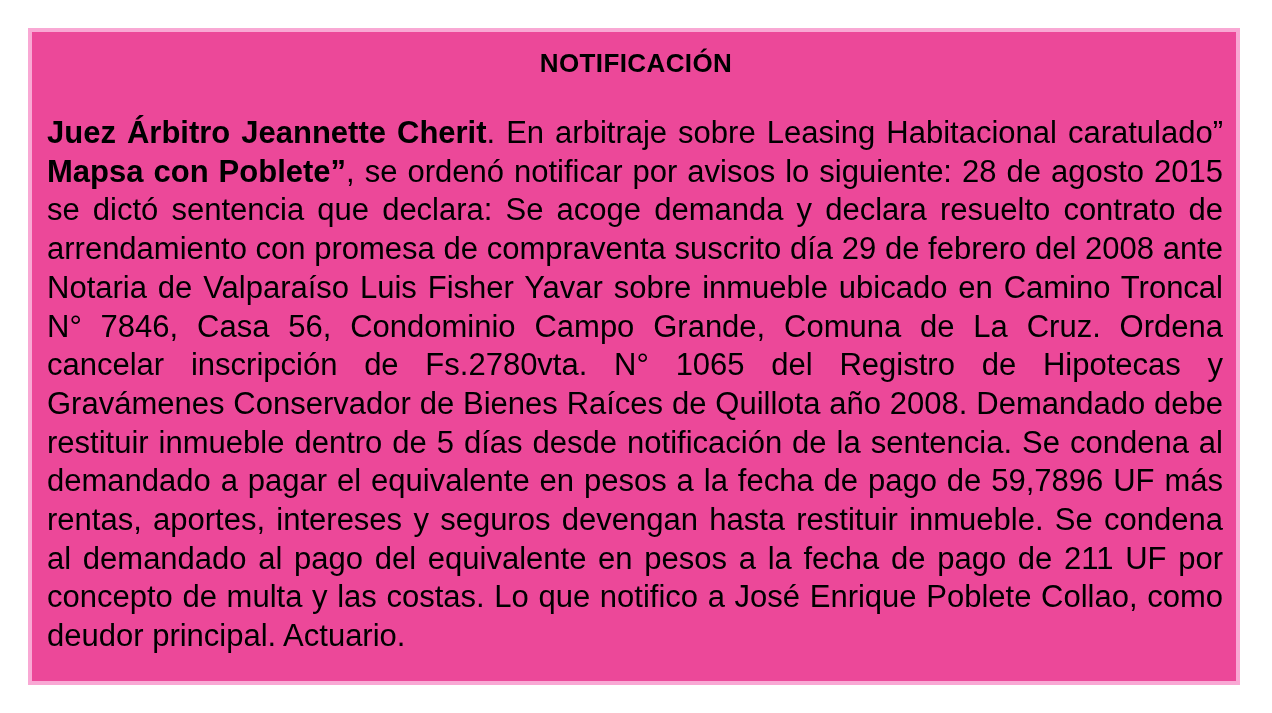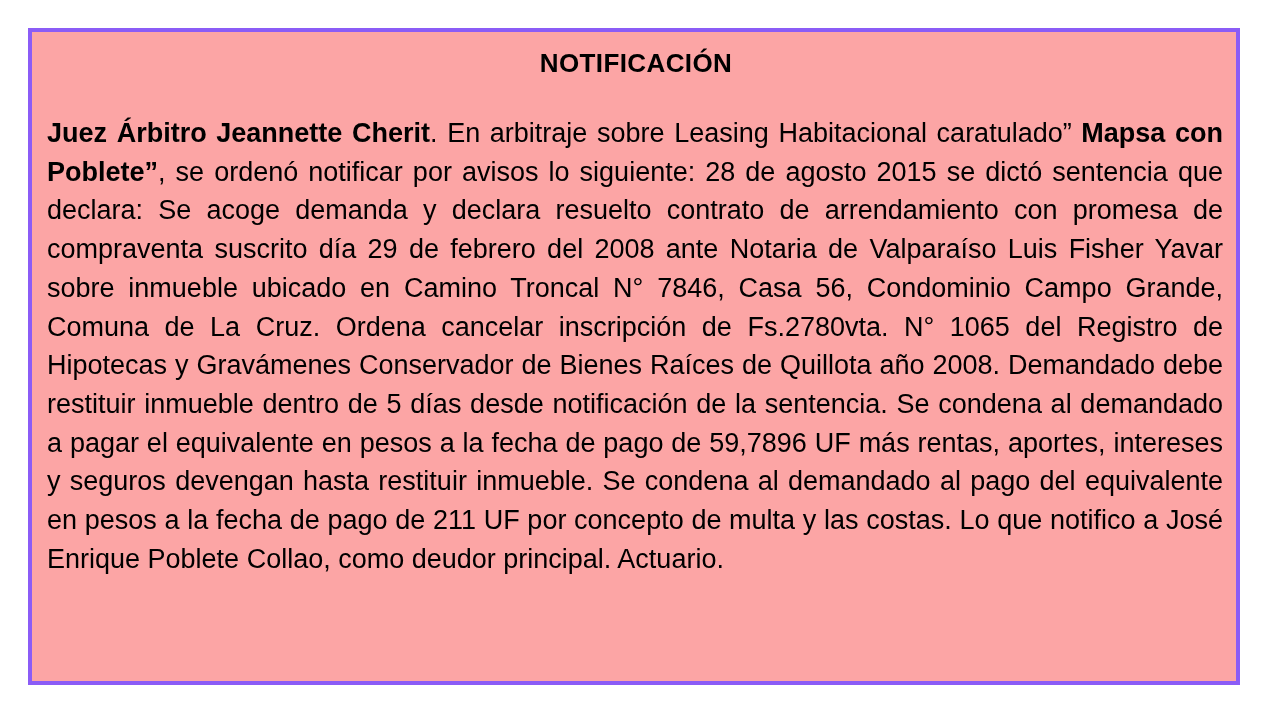--- a/index.html
+++ b/index.html
@@ -20,38 +20,38 @@
     height: 713px;
     background: #ffffff;
   }
   .notice-box {
     position: absolute;
     left: 28px;
     top: 28px;
     width: 1212px;
     height: 657px;
     box-sizing: border-box;
-    border: 4px solid #8b5cf6;
-    background: #fca5a5;
+    border: 4px solid #f9a8d4;
+    background: #ec4899;
     padding: 8px 10px 0 14px;
   }
   .notice-title {
     text-align: center;
     font-weight: bold;
     font-size: 26px;
     line-height: 34px;
     letter-spacing: 0.4px;
     margin: 6px 0 0 0;
   }
   .notice-body {
     margin: 0;
     padding: 0 3px 0 1px;
     text-align: justify;
     text-justify: inter-word;
-    font-size: 27px;
+    font-size: 31px;
     line-height: 38.7px;
     margin-top: 34px;
   }
   .notice-body b {
     font-weight: bold;
   }
 </style>
 </head>
 <body>
 

